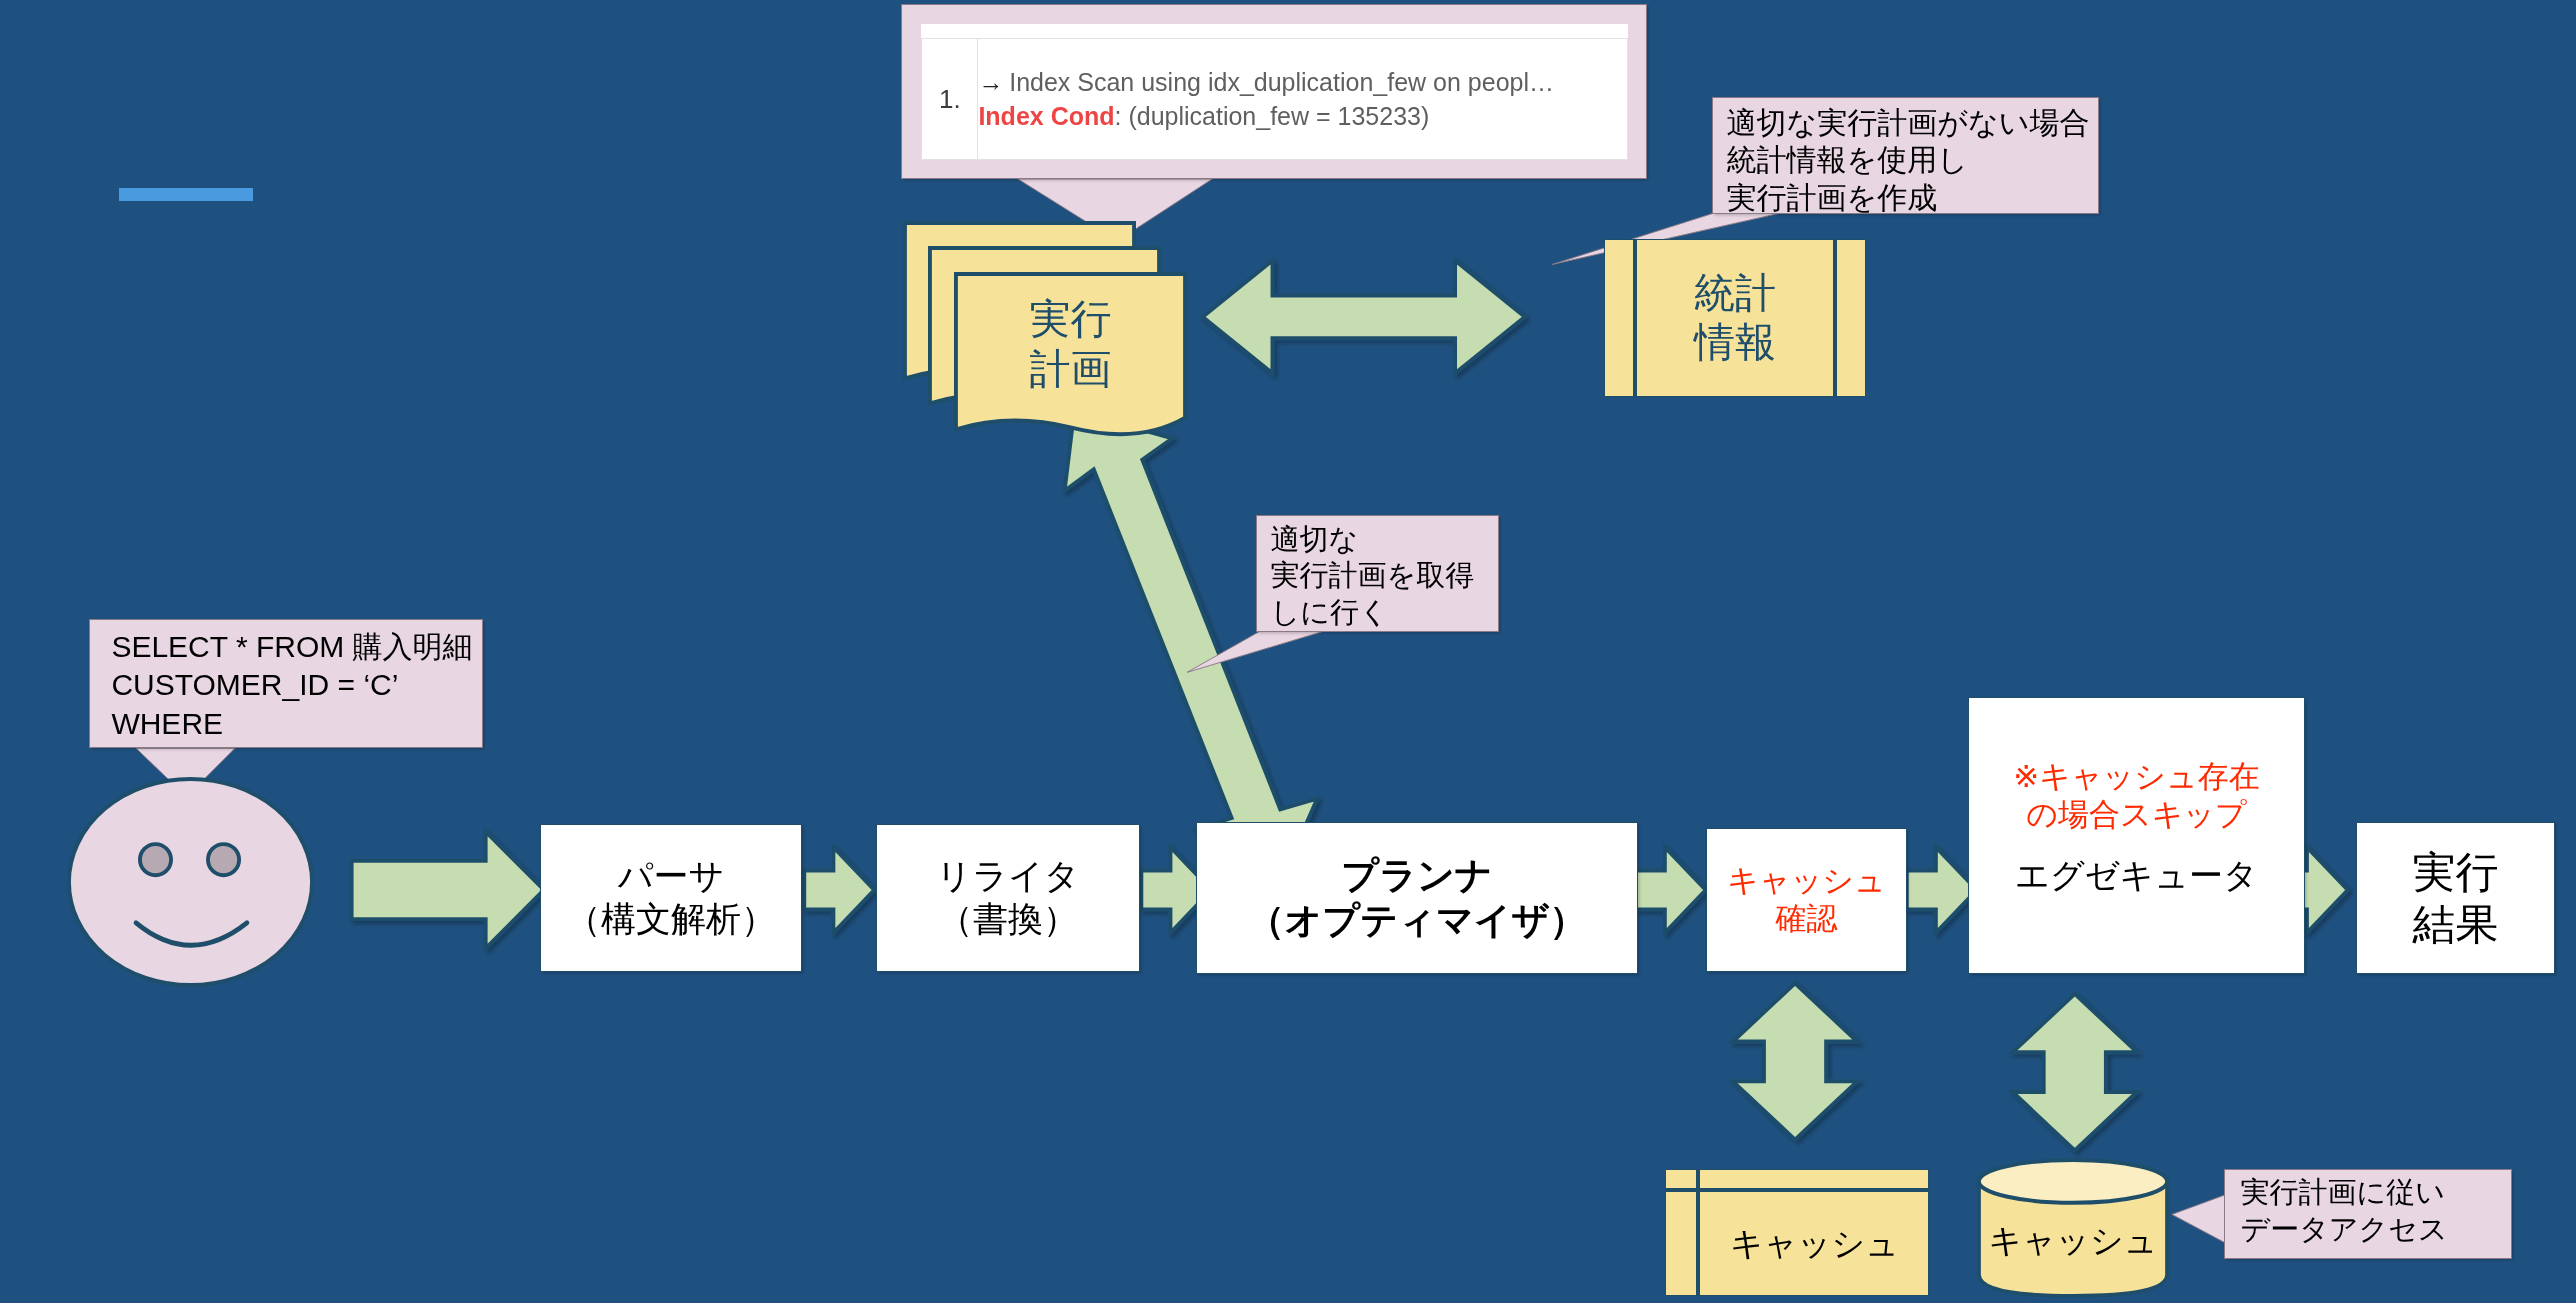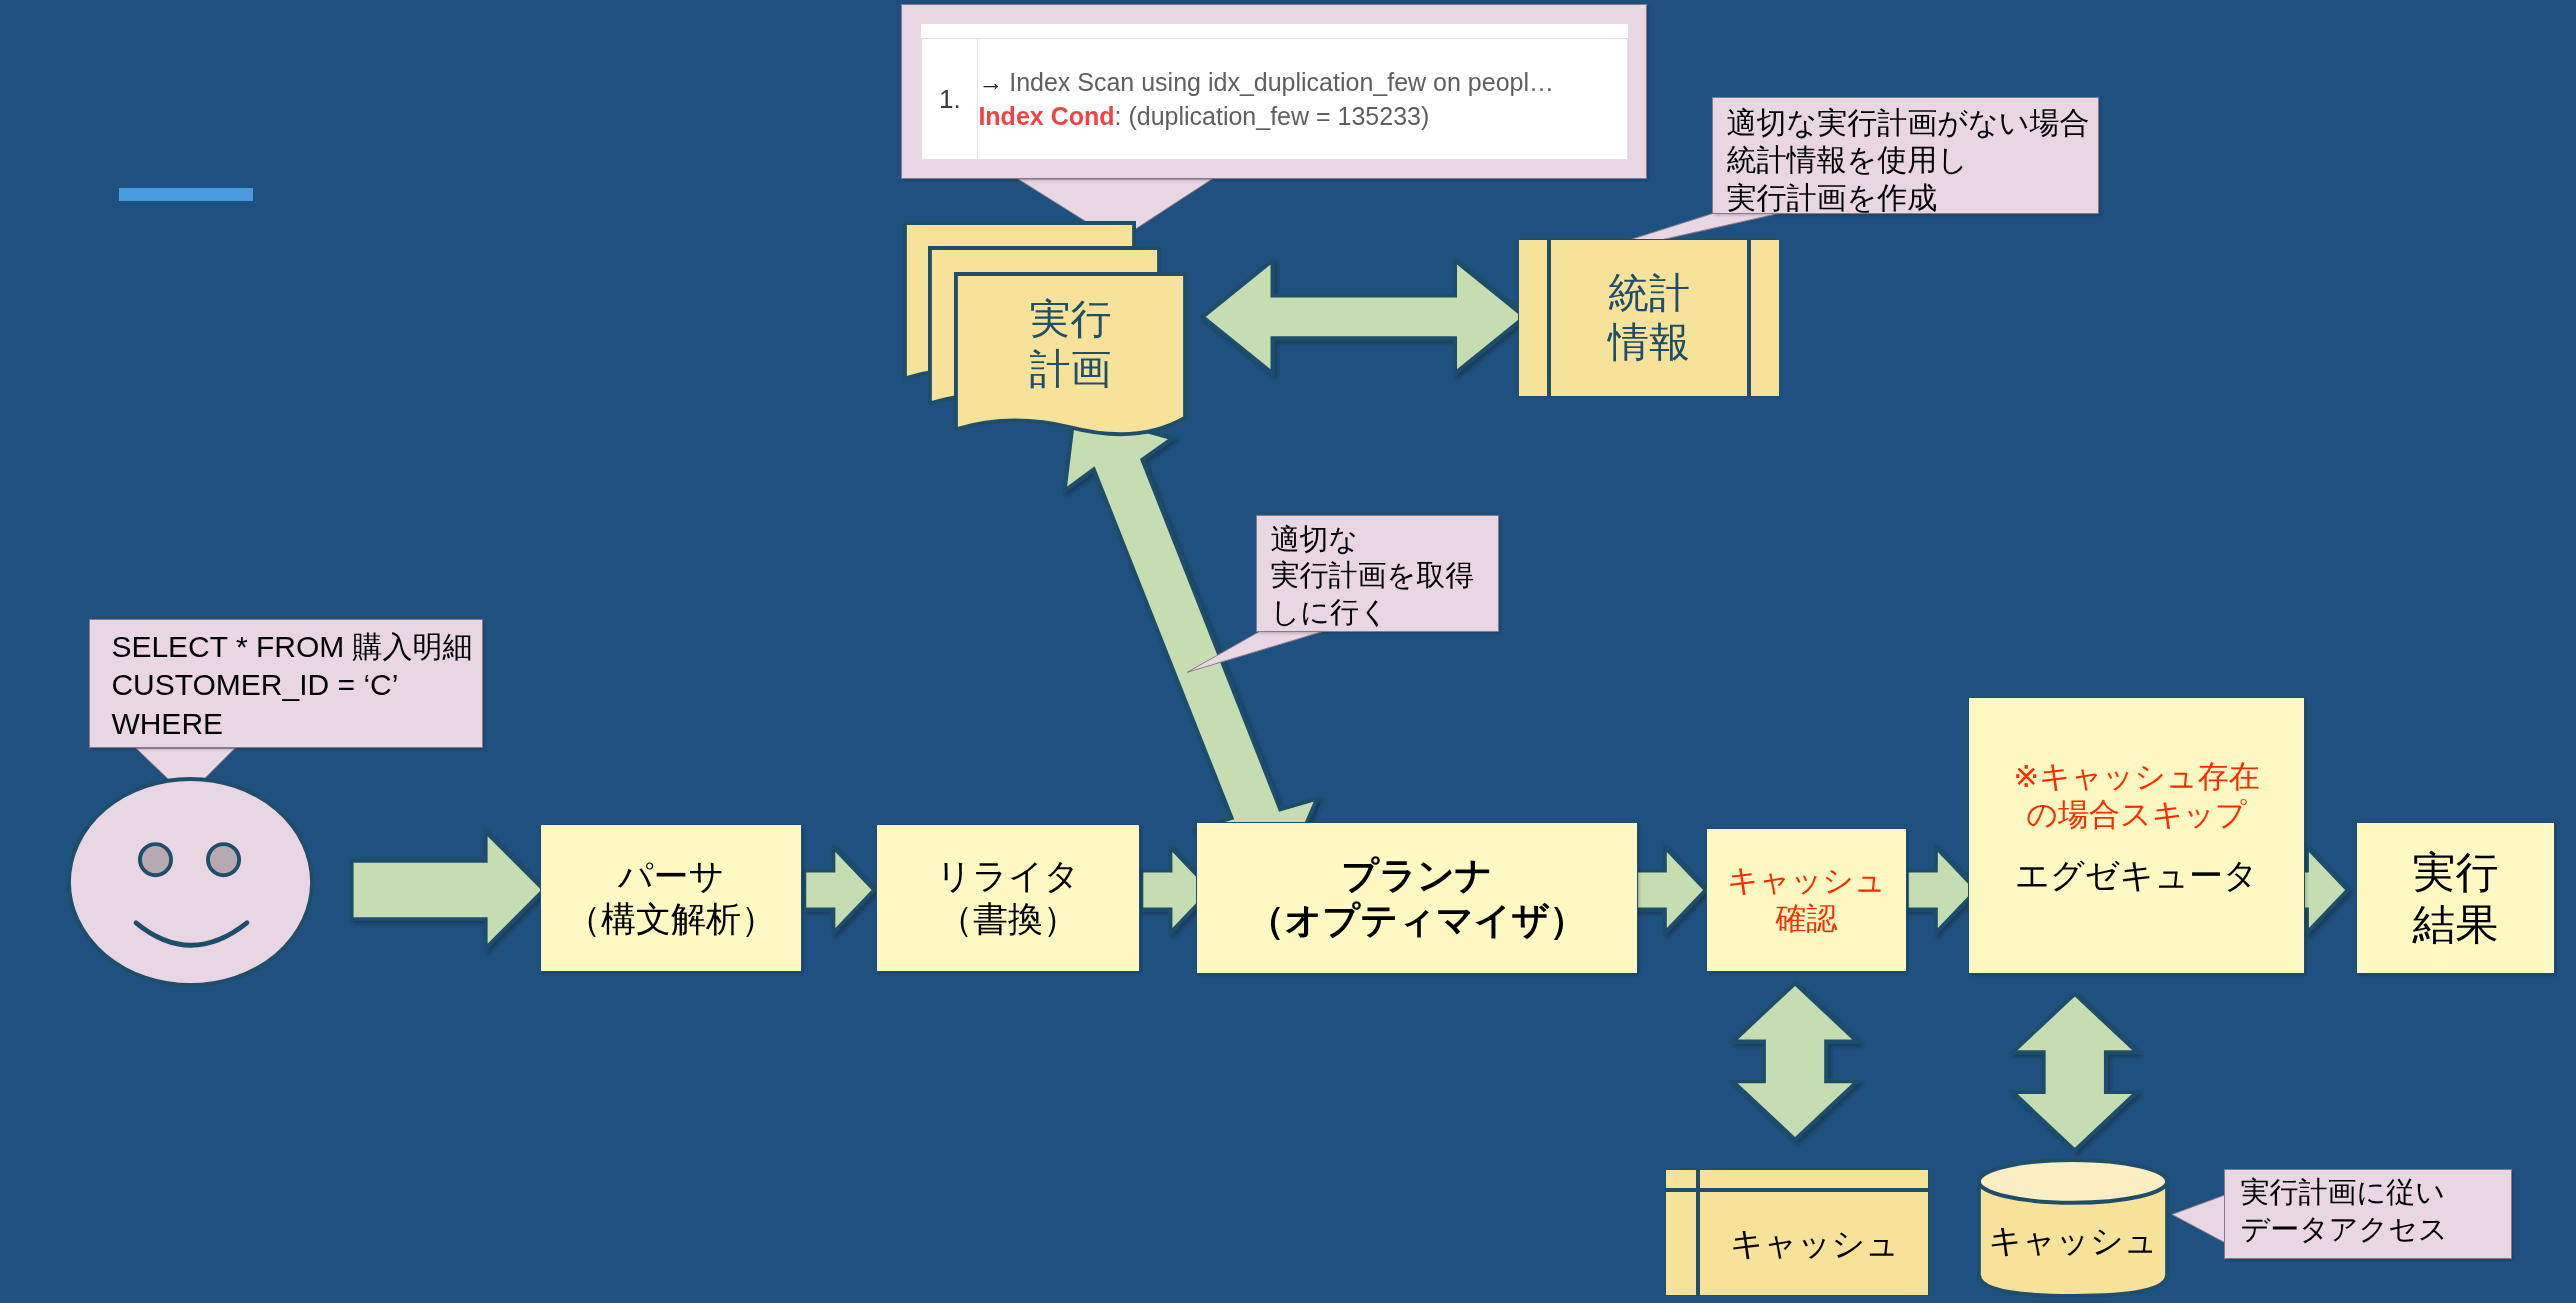--- a/index.html
+++ b/index.html
@@ -31,21 +31,21 @@
   .accent-bar {
     left: 119px;
     top: 188px;
     width: 134px;
     height: 12.6px;
     background: #4a9ae0;
   }
 
   
   .proc-box {
-    background: #fef9c3;
+    background: #ffffff;
     border: 1.9px solid #1f4e6b;
     box-sizing: border-box;
     display: flex;
     flex-direction: column;
     align-items: center;
     justify-content: center;
     text-align: center;
     color: #000;
     line-height: 1.22;
     box-shadow: 1.9px 1.9px 2.9px rgba(0,0,0,0.22);
@@ -215,21 +215,21 @@
       <path d="M2 2 H238 V150 Q190 178 120 160 Q58 145 2 162 Z" fill="#f7e29a" stroke="#1f4e6b" stroke-width="4"></path>
     </svg>
     <div class="abs dark-navy-text" style="left:51px; top:60px; width:233px; height:126px;
          display:flex; flex-direction:column; align-items:center; justify-content:center;
          font-size:41px; line-height:1.22; text-align:center;">
       <span>実行</span>
       <span>計画</span>
     </div>
   </div>
 
-  <div class="abs" style="left:1518px; top:239px; width:262px; height:158px;border-radius:19px;">
+  <div class="abs" style="left:1604px; top:239px; width:262px; height:158px;border-radius:19px;">
     <div class="abs doc-sheet" style="left:0; top:0; width:262px; height:158px;"></div>
     <div class="abs" style="left:29px; top:0; width:3.9px; height:158px; background:#1f4e6b;"></div>
     <div class="abs" style="left:229px; top:0; width:3.9px; height:158px; background:#1f4e6b;"></div>
     <div class="abs dark-navy-text" style="left:33px; top:0; width:196px; height:158px;
          display:flex; flex-direction:column; align-items:center; justify-content:center;
          font-size:41px; line-height:1.2; text-align:center;">
       <span>統計</span>
       <span>情報</span>
     </div>
   </div>

